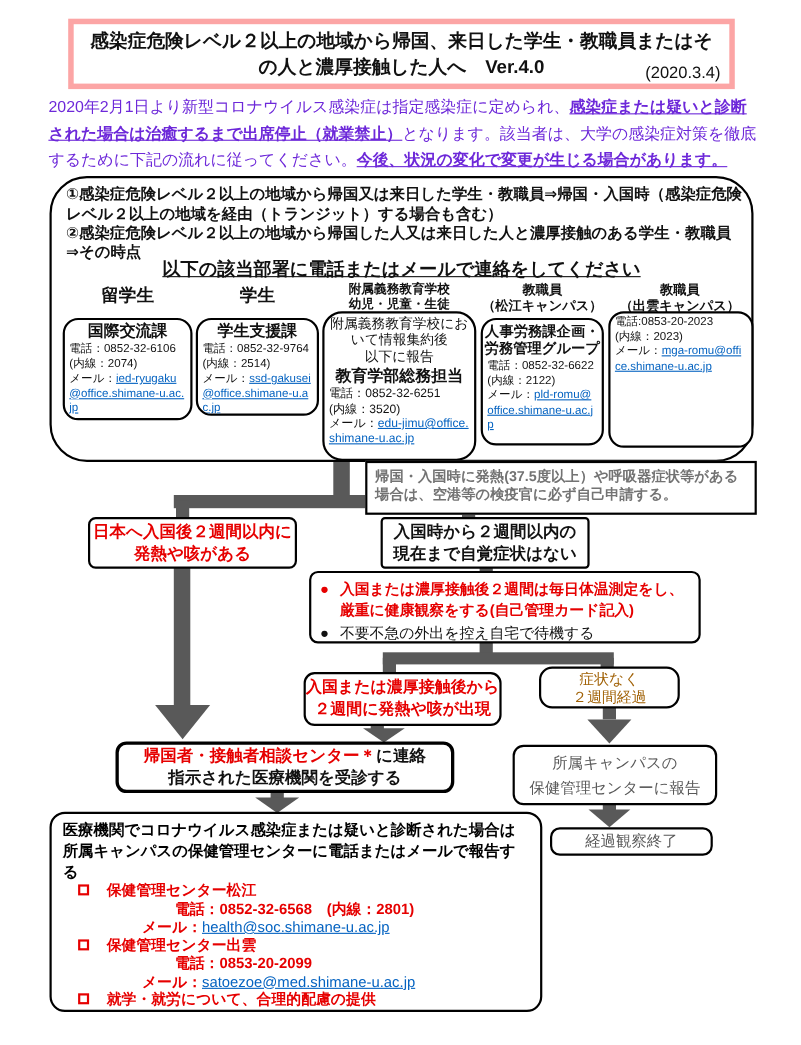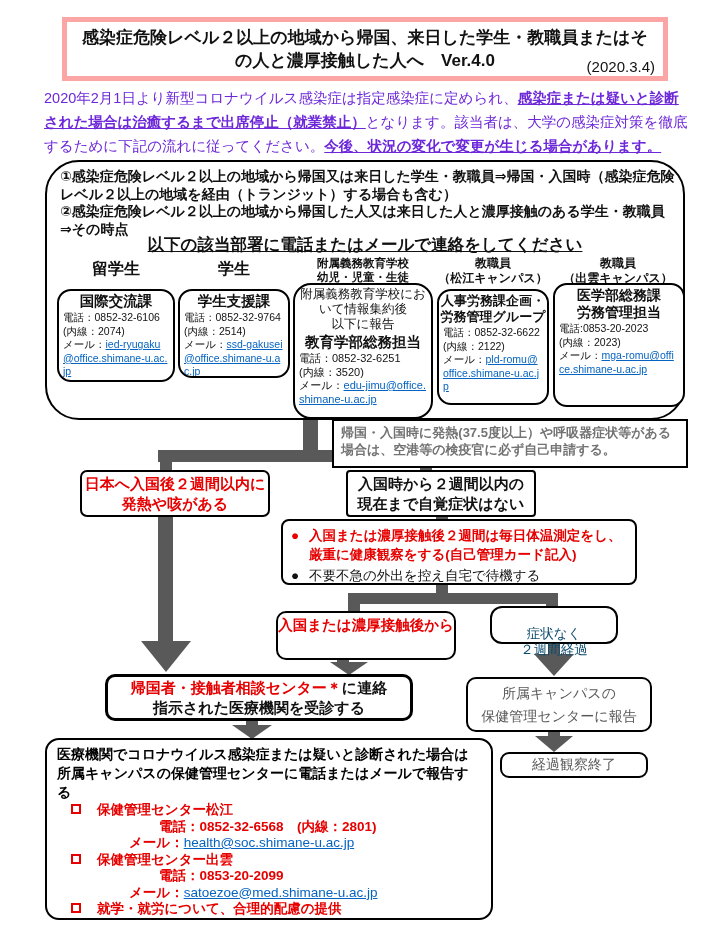--- a/index.html
+++ b/index.html
@@ -42,21 +42,21 @@
   
   .warn { left:332px; top:419px; width:356px; height:49px; z-index:3; padding:4px 7px; font-size:13px; line-height:16.5px; font-weight:bold; color:#737373; }
 
   
   .fever { left:80px; top:470px; width:190px; height:47px; border-width:2.5px; border-radius:7px; font-size:15px; line-height:20px; font-weight:bold; color:#e60000; text-align:center; padding-top:2px; }
   .nosym { left:346px; top:470px; width:190px; height:47px; border-radius:4px; font-size:15px; line-height:20px; font-weight:bold; text-align:center; padding-top:2px; }
   .care { left:281px; top:519px; width:356px; height:66px; border-radius:8px; padding:5px 8px 0; }
   .care-row { display:flex; font-size:13.5px; line-height:19px; }
   .care-marker { width:18px; flex:none; }
   .onset { left:276px; top:611px; width:180px; height:49px; border-width:2.5px; border-radius:10px; font-size:14.5px; line-height:20px; font-weight:bold; color:#e60000; text-align:center; padding-top:2px; }
-  .passed { left:490px; top:606px; width:128px; height:38px; border-radius:12px; font-size:13.5px; line-height:16px; color:#0c4a6e; text-align:center; padding-top:18px; }
+  .passed { left:490px; top:606px; width:128px; height:38px; border-radius:12px; font-size:13.5px; line-height:16px; color:#a16207; text-align:center; padding-top:2px; }
   .consult { left:105px; top:674px; width:308px; height:47px; border-width:3.5px; border-radius:10px; font-size:15px; line-height:20px; font-weight:bold; text-align:center; padding-top:1px; }
   .report { left:466px; top:677px; width:186px; height:55px; border-radius:10px; font-size:14px; line-height:23px; color:#595959; text-align:center; padding-top:3px; }
   .end { left:500px; top:752px; width:148px; height:26px; border-radius:9px; font-size:14px; line-height:21px; color:#595959; text-align:center; }
 
   
   .bottom { left:45px; top:738px; width:448px; height:182px; border-width:2.5px; border-radius:14px; padding:5px 10px; overflow:hidden; }
   .bottom-heading { font-size:14px; line-height:19px; font-weight:bold; color:#000; }
   .brow { font-size:13.5px; line-height:16.5px; font-weight:bold; color:#e60000; }
   .ind1 { padding-left:102px; }
   .ind2 { padding-left:72px; }
@@ -131,24 +131,20 @@
     <div class="dept-box" style="left:390px; top:127px; width:112px; height:116px;">
       <div class="dept-name" style="font-size:13px; line-height:16px;">人事労務課企画・労務管理グループ</div>
       <div class="dept-lines">
         <div class="nowrap">電話：0852-32-6622</div>
         <div class="nowrap">(内線：2122)</div>
         <div><span>メール：</span><a class="link">pld-romu@office.shimane-u.ac.jp</a></div>
       </div>
     </div>
 
     <div class="dept-box" style="left:506px; top:121px; width:132px; height:124px;">
-      <div class="dept-name" style="font-size:14px; line-height:17px;">
-        <div>医学部総務課</div>
-        <div>労務管理担当</div>
-      </div>
       <div class="dept-lines">
         <div class="nowrap">電話:0853-20-2023</div>
         <div class="nowrap">(内線：2023)</div>
         <div><span>メール：</span><a class="link">mga-romu@office.shimane-u.ac.jp</a></div>
       </div>
     </div>
   </div>
 
   <div class="conn" style="left:303px; top:417px; width:15px; height:38px;"></div>
   <div class="conn" style="left:158px; top:450px; width:274px; height:12px;"></div>
@@ -178,20 +174,21 @@
     </div>
   </div>
 
   <div class="conn" style="left:436px; top:584px; width:12px; height:11px;"></div>
   <div class="conn" style="left:348px; top:593px; width:210px; height:11px;"></div>
   <div class="conn" style="left:348px; top:598px; width:12px; height:14px;"></div>
   <div class="conn" style="left:546px; top:598px; width:12px; height:11px;"></div>
 
   <div class="box onset">
     <div>入国または濃厚接触後から</div>
+    <div>２週間に発熱や咳が出現</div>
   </div>
   <div class="box passed">
     <div>症状なく</div>
     <div>２週間経過</div>
   </div>
 
   <div class="conn" style="left:158px; top:516px; width:15px; height:126px;"></div>
   <div class="ah" style="left:141px; top:641px; border-left:25px solid transparent; border-right:25px solid transparent; border-top:31px solid #595959;"></div>
 
   <div class="conn" style="left:337px; top:659px; width:12px; height:4px;"></div>

